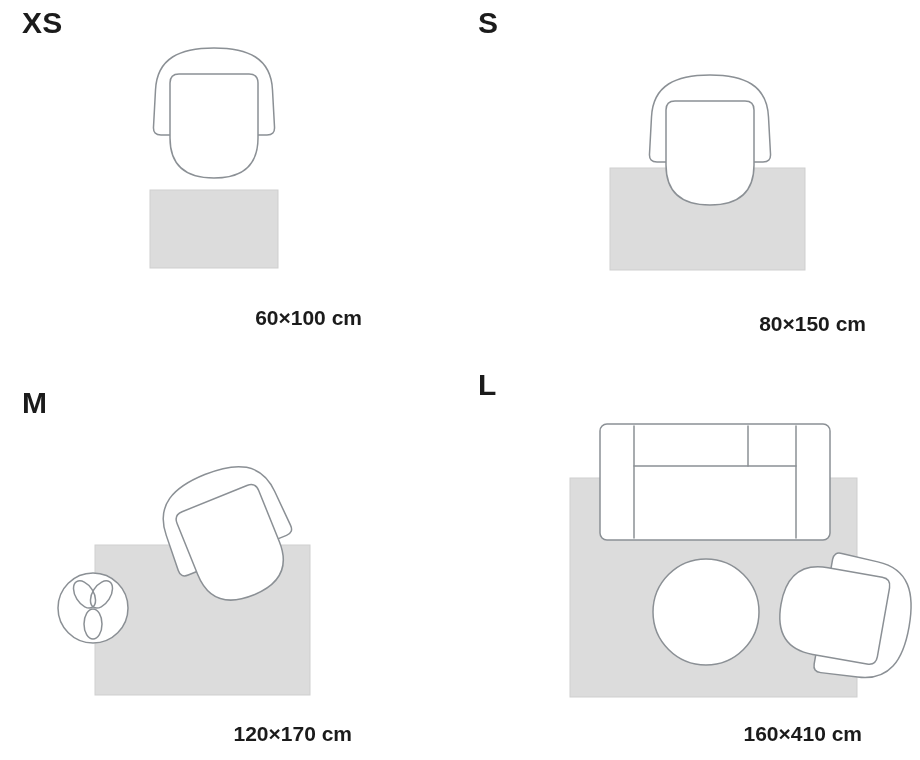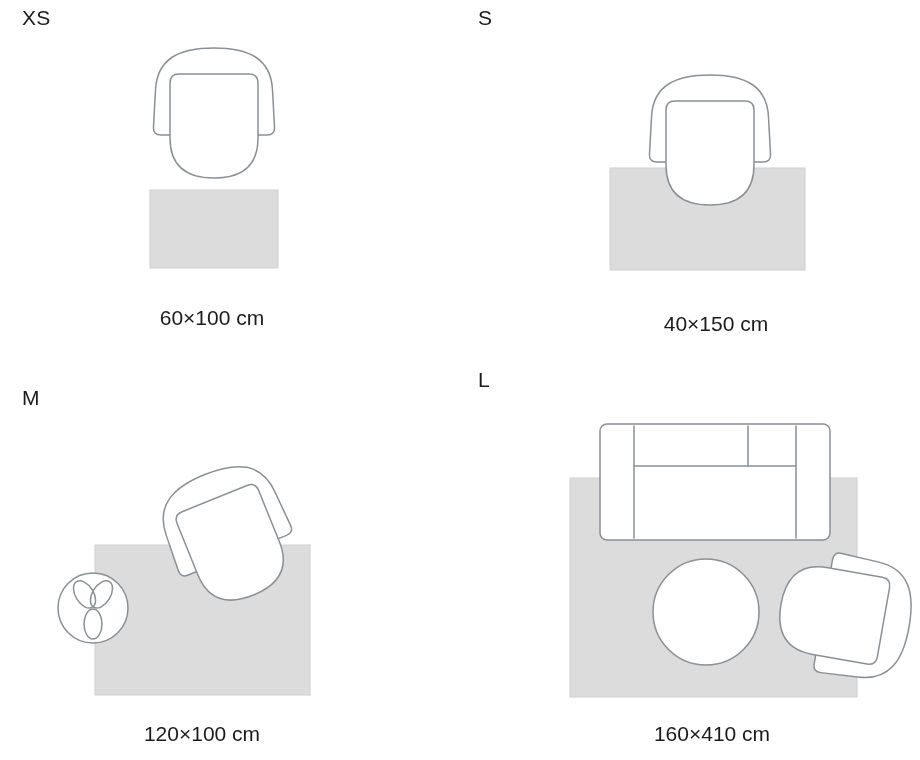--- a/index.html
+++ b/index.html
@@ -14,31 +14,31 @@
     width:920px;height:760px;
     background:#ffffff;
     font-family:"Liberation Sans", sans-serif;
     color:var(--text);
     overflow:hidden;
   }
   .quad{position:absolute;width:460px;height:380px;}
   .quad svg{position:absolute;left:0;top:0;}
   .size-letter{
     position:absolute;
-    font-size:21px;
-    font-weight:400;
+    font-size:30px;
+    font-weight:700;
     letter-spacing:0.2px;
     color:var(--text);
   }
   .dims{
     position:absolute;
     width:300px;
-    text-align:center;
+    text-align:right;
     font-size:21px;
-    font-weight:400;
+    font-weight:700;
     color:var(--text);
   }
   
   .rug{fill:var(--rug);stroke:var(--rug-border);stroke-width:1;}
   .furn{fill:#ffffff;stroke:var(--outline);stroke-width:1.5;stroke-linejoin:round;}
   .furn-line{fill:none;stroke:var(--outline);stroke-width:1.5;stroke-linecap:round;}
 </style>
 </head>
 <body>
 
@@ -62,21 +62,21 @@
     <svg width="460" height="380" viewBox="0 0 460 380">
 
       <rect class="rug" x="150" y="168" width="195" height="102"></rect>
 
       <g transform="translate(250,137)">
         <path class="furn" d="M -53 25 Q -61 25 -60.5 17 L -58.5 -20 C -57 -52 -34 -62 0 -62 C 34 -62 57 -52 58.5 -20 L 60.5 17 Q 61 25 53 25 Z"></path>
         <path class="furn" d="M -44 -27 Q -44 -36 -35 -36 L 35 -36 Q 44 -36 44 -27 L 44 28 C 44 57 26 68 0 68 C -26 68 -44 57 -44 28 Z"></path>
       </g>
     </svg>
     <div class="size-letter" style="left:18px;top:6px">S</div>
-    <div class="dims" style="left:106px;top:312px">40×150 cm</div>
+    <div class="dims" style="left:106px;top:312px">80×150 cm</div>
   </section>
 
   <section class="quad" style="left:0;top:380px">
     <svg width="460" height="380" viewBox="0 0 460 380">
 
       <rect class="rug" x="95" y="165" width="215" height="150"></rect>
 
       <g transform="translate(228,152) rotate(-22)">
         <path class="furn" d="M -53 25 Q -61 25 -60.5 17 L -58.5 -20 C -57 -52 -34 -62 0 -62 C 34 -62 57 -52 58.5 -20 L 60.5 17 Q 61 25 53 25 Z"></path>
         <path class="furn" d="M -44 -27 Q -44 -36 -35 -36 L 35 -36 Q 44 -36 44 -27 L 44 28 C 44 57 26 68 0 68 C -26 68 -44 57 -44 28 Z"></path>
@@ -85,21 +85,21 @@
       <g transform="translate(93,228)">
         <circle class="furn" cx="0" cy="0" r="35"></circle>
         <g>
           <ellipse class="furn-line" cx="0" cy="-16" rx="9" ry="15" transform="rotate(-32)"></ellipse>
           <ellipse class="furn-line" cx="0" cy="-16" rx="9" ry="15" transform="rotate(32)"></ellipse>
           <ellipse class="furn-line" cx="0" cy="-16" rx="9" ry="15" transform="rotate(180)"></ellipse>
         </g>
       </g>
     </svg>
     <div class="size-letter" style="left:22px;top:6px">M</div>
-    <div class="dims" style="left:52px;top:342px">120×100 cm</div>
+    <div class="dims" style="left:52px;top:342px">120×170 cm</div>
   </section>
 
   <section class="quad" style="left:460px;top:380px">
     <svg width="460" height="380" viewBox="0 0 460 380">
 
       <rect class="rug" x="110" y="98" width="287" height="219"></rect>
 
       <g transform="translate(140,44)">
         <rect class="furn" x="0" y="0" width="230" height="116" rx="7"></rect>
         <line class="furn-line" x1="34" y1="2" x2="34" y2="114"></line>

